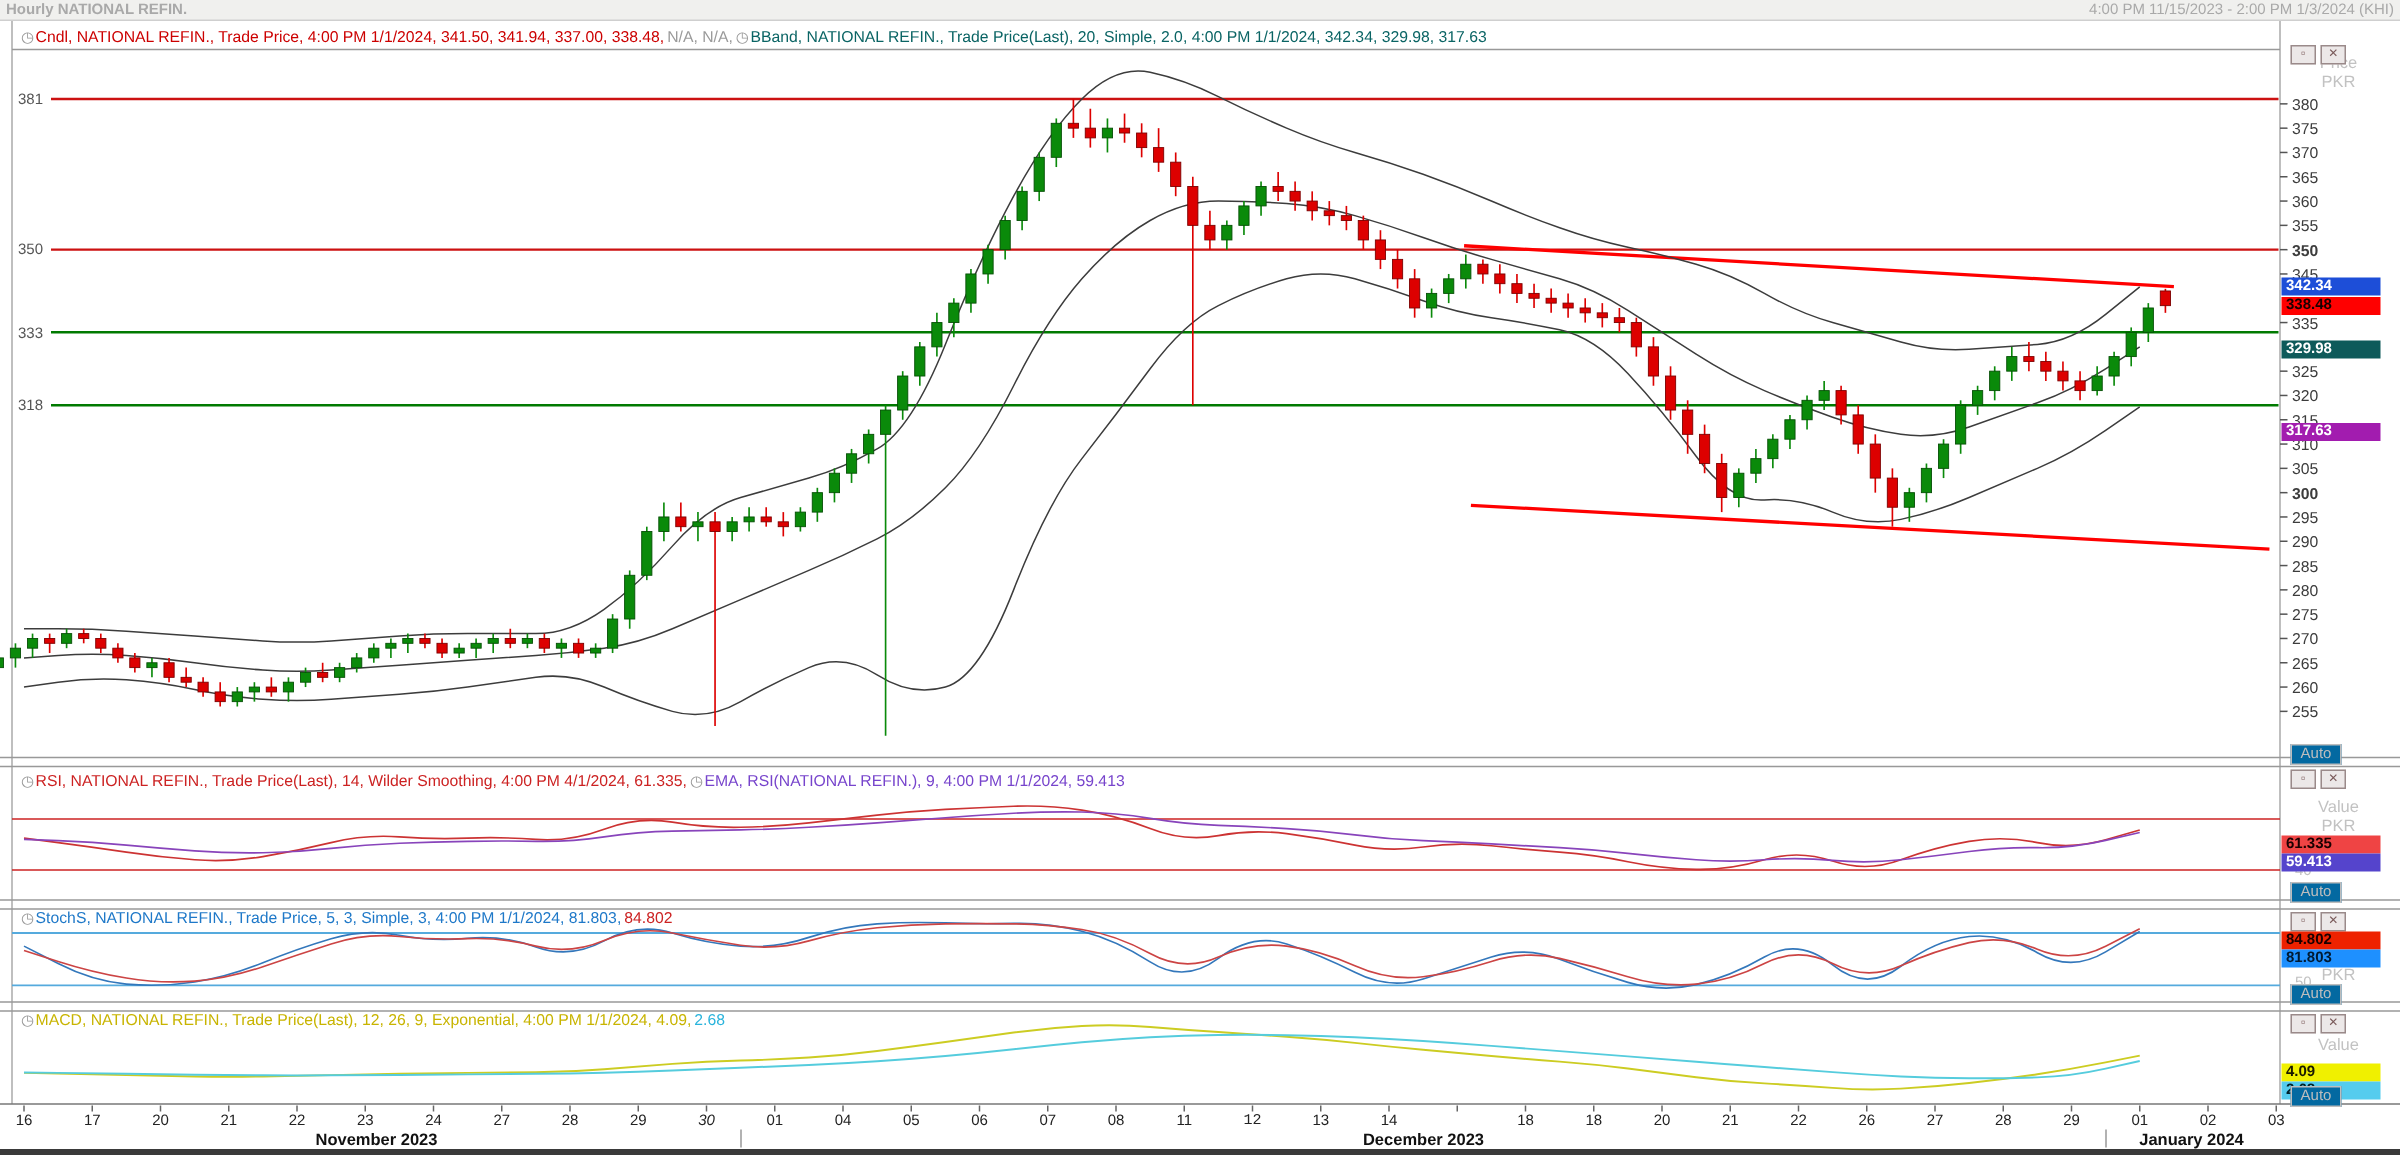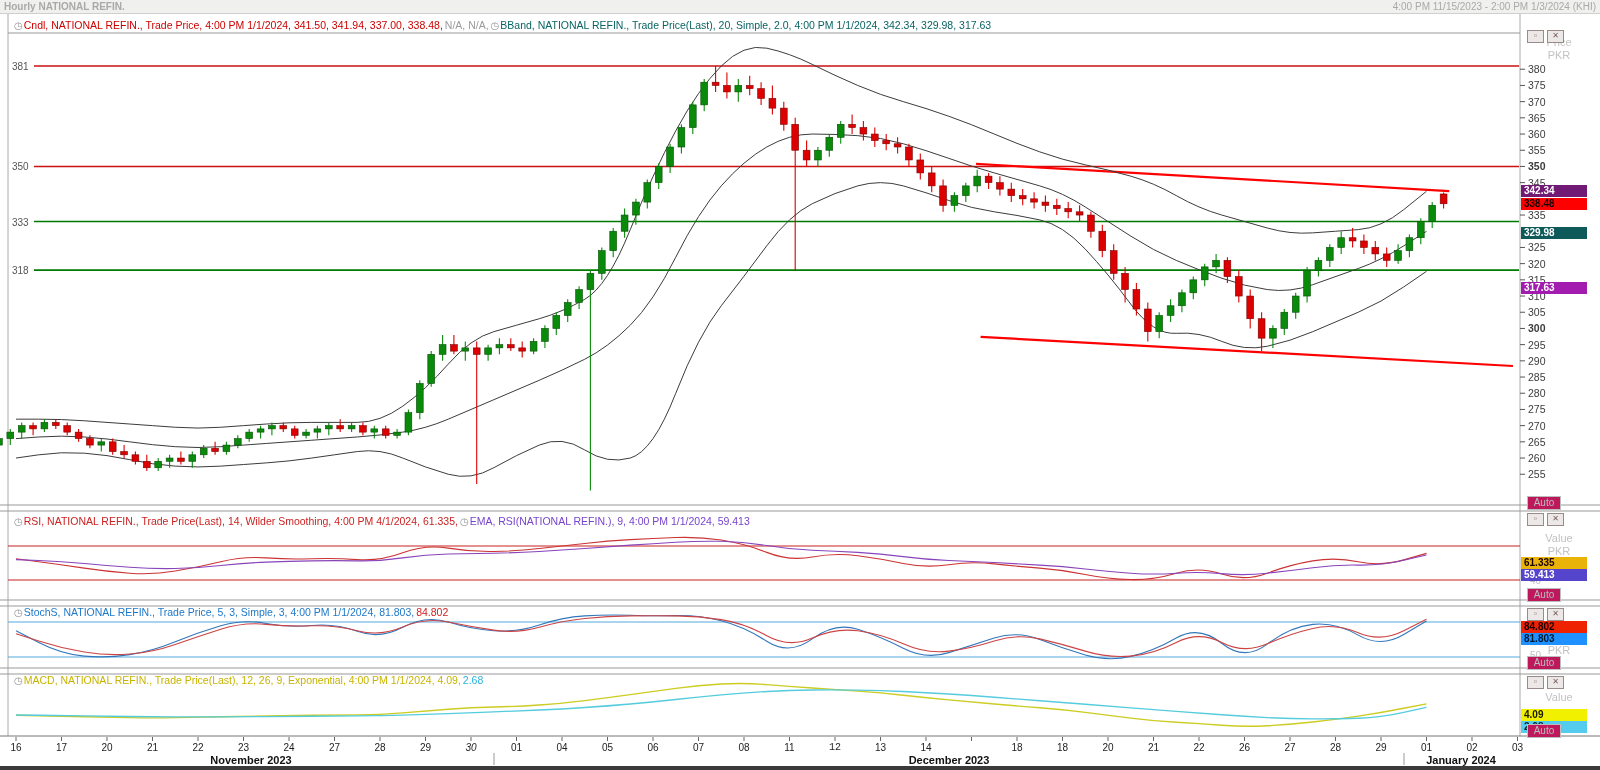--- a/index.html
+++ b/index.html
@@ -9,21 +9,21 @@
             border-bottom:1px solid #cfcfcf;color:#a9a9a9;font-weight:bold;font-size:10px;line-height:13px;}
   .titlebar .t{position:absolute;left:4px;top:0;}
   .titlebar .r{position:absolute;right:4px;top:0;font-weight:normal;}
   svg{position:absolute;left:0;top:0;}
   .legend{position:absolute;height:13px;line-height:13px;white-space:nowrap;font-size:10.5px;}
   .legend .seg{margin-right:2px;}
   .legend .clk{color:#9a9a9a;font-size:10px;margin-right:1px;}
   .axhdr{position:absolute;color:#c2c2c2;font-size:11px;text-align:center;width:70px;}
   .badge{position:absolute;width:66px;height:12px;font-size:10px;font-weight:bold;
          line-height:12px;padding-left:3px;box-sizing:border-box;}
-  .autob{position:absolute;width:32px;height:12px;border:1px solid #bdbdbd;background:#be185d;
+  .autob{position:absolute;width:32px;height:12px;border:1px solid #bdbdbd;background:#0369a1;
          color:#bdbdbd;font-size:10px;line-height:11px;text-align:center;}
   .winbtns{position:absolute;display:flex;gap:3px;}
   .wb{width:15px;height:11px;border:1px solid #9a8a8a;background:#ece8e8;color:#7a5a5a;
       font-size:8px;line-height:10px;text-align:center;font-weight:bold;}
   .leftlbl{position:absolute;color:#555;font-size:10px;line-height:11px;}
   .daylbl{position:absolute;color:#222;font-size:10px;line-height:11px;text-align:center;width:26px;margin-left:-13px;}
   .monthlbl{position:absolute;color:#111;font-size:11px;font-weight:bold;line-height:12px;text-align:center;width:140px;margin-left:-70px;}
   .graylbl{position:absolute;color:#c0c0c0;font-size:10px;line-height:11px;}
   .botbar{position:absolute;left:0;top:766px;width:1600px;height:4px;background:#3a3a3a;}
 </style>
@@ -454,33 +454,33 @@
       <div class="leftlbl" style="left:12px;top:61px;">381</div>
       <div class="leftlbl" style="left:12px;top:161.44px;">350</div>
       <div class="leftlbl" style="left:12px;top:216.52px;">333</div>
       <div class="leftlbl" style="left:12px;top:265.12px;">318</div>
       <div class="axhdr" style="left:1524px;top:36px;">Price</div>
       <div class="axhdr" style="left:1524px;top:49px;">PKR</div>
       <div class="winbtns" style="left:1527px;top:30px;">
         <div class="wb">▫</div>
         <div class="wb">✕</div>
       </div>
-      <div class="badge" style="left:1521px;top:185px;background:#701a75;color:#ffffff;">342.34</div>
+      <div class="badge" style="left:1521px;top:185px;background:#1d4ed8;color:#ffffff;">342.34</div>
       <div class="badge" style="left:1521px;top:198px;background:#ff0000;color:#1a0000;">338.48</div>
       <div class="badge" style="left:1521px;top:227px;background:#0e5a5a;color:#ffffff;">329.98</div>
       <div class="badge" style="left:1521px;top:282px;background:#a21caf;color:#ffffff;">317.63</div>
       <div class="autob" style="left:1527px;top:496px;">Auto</div>
       <div class="axhdr" style="left:1524px;top:532px;">Value</div>
       <div class="axhdr" style="left:1524px;top:545px;">PKR</div>
       <div class="winbtns" style="left:1527px;top:513px;">
         <div class="wb">▫</div>
         <div class="wb">✕</div>
       </div>
       <div class="graylbl" style="left:1530px;top:575px;">40</div>
-      <div class="badge" style="left:1521px;top:557px;background:#eab308;color:#1a0000;">61.335</div>
+      <div class="badge" style="left:1521px;top:557px;background:#ef4444;color:#1a0000;">61.335</div>
       <div class="badge" style="left:1521px;top:569px;background:#5544cc;color:#ffffff;">59.413</div>
       <div class="autob" style="left:1527px;top:588px;">Auto</div>
       <div class="axhdr" style="left:1524px;top:644px;">PKR</div>
       <div class="winbtns" style="left:1527px;top:608px;">
         <div class="wb">▫</div>
         <div class="wb">✕</div>
       </div>
       <div class="graylbl" style="left:1530px;top:650px;">50</div>
       <div class="badge" style="left:1521px;top:621px;background:#ee2200;color:#1a0000;">84.802</div>
       <div class="badge" style="left:1521px;top:633px;background:#1e90ff;color:#001a33;">81.803</div>

